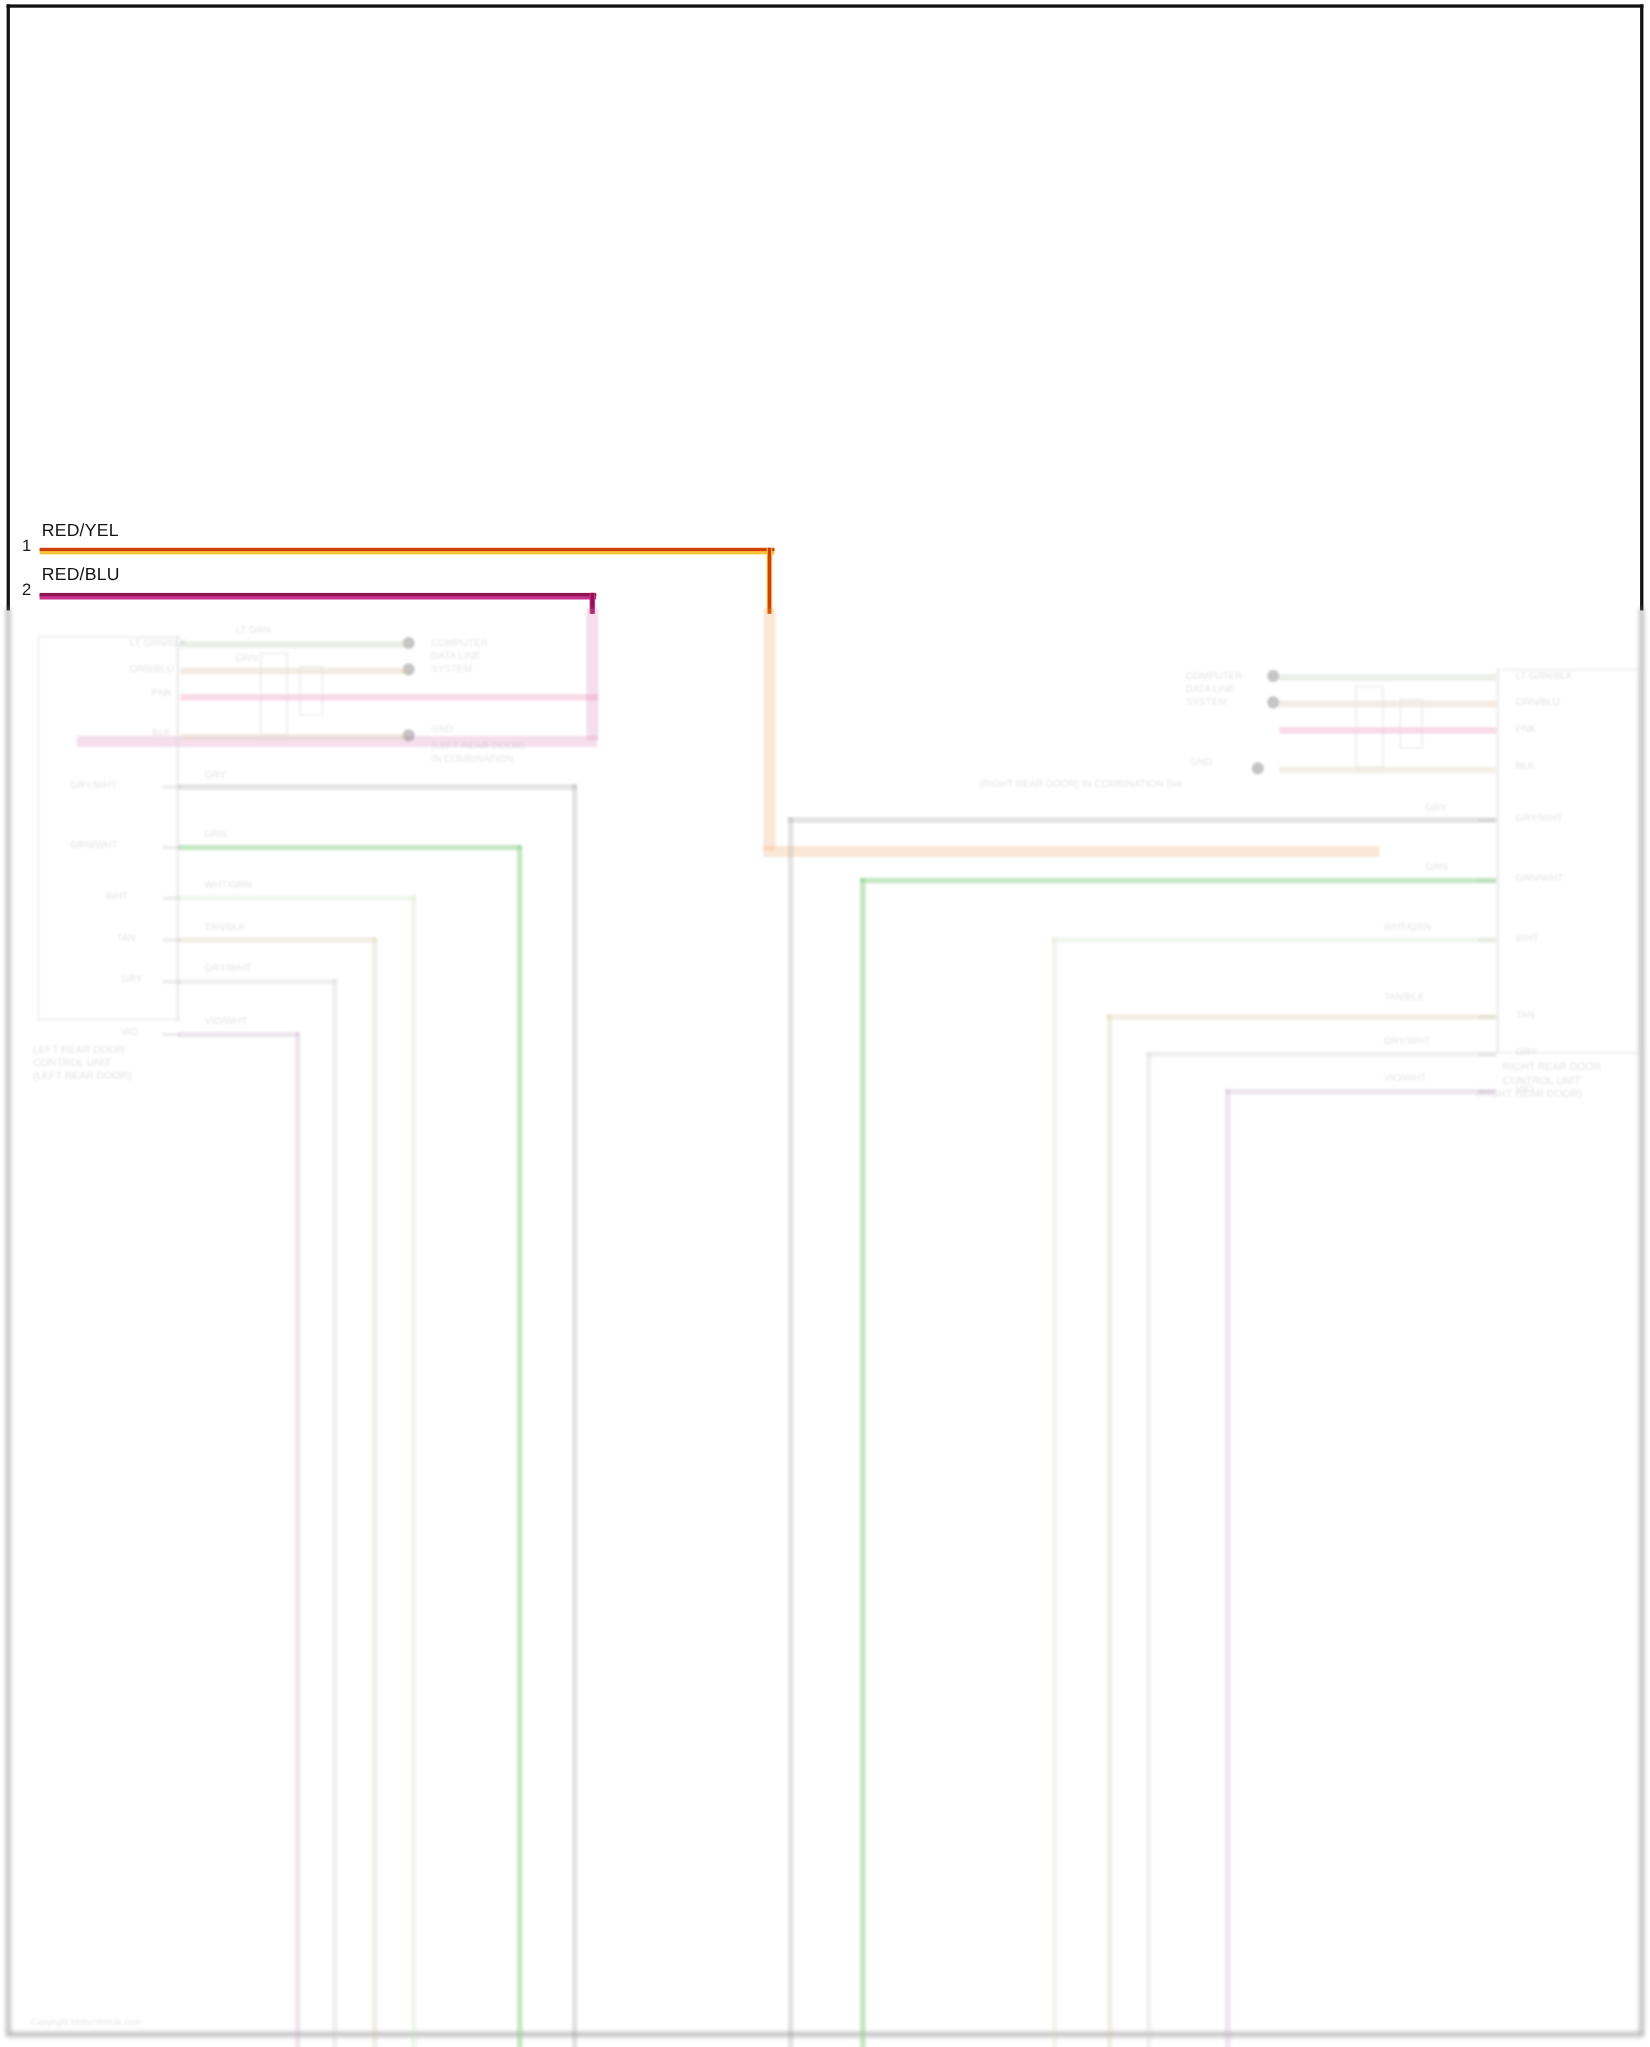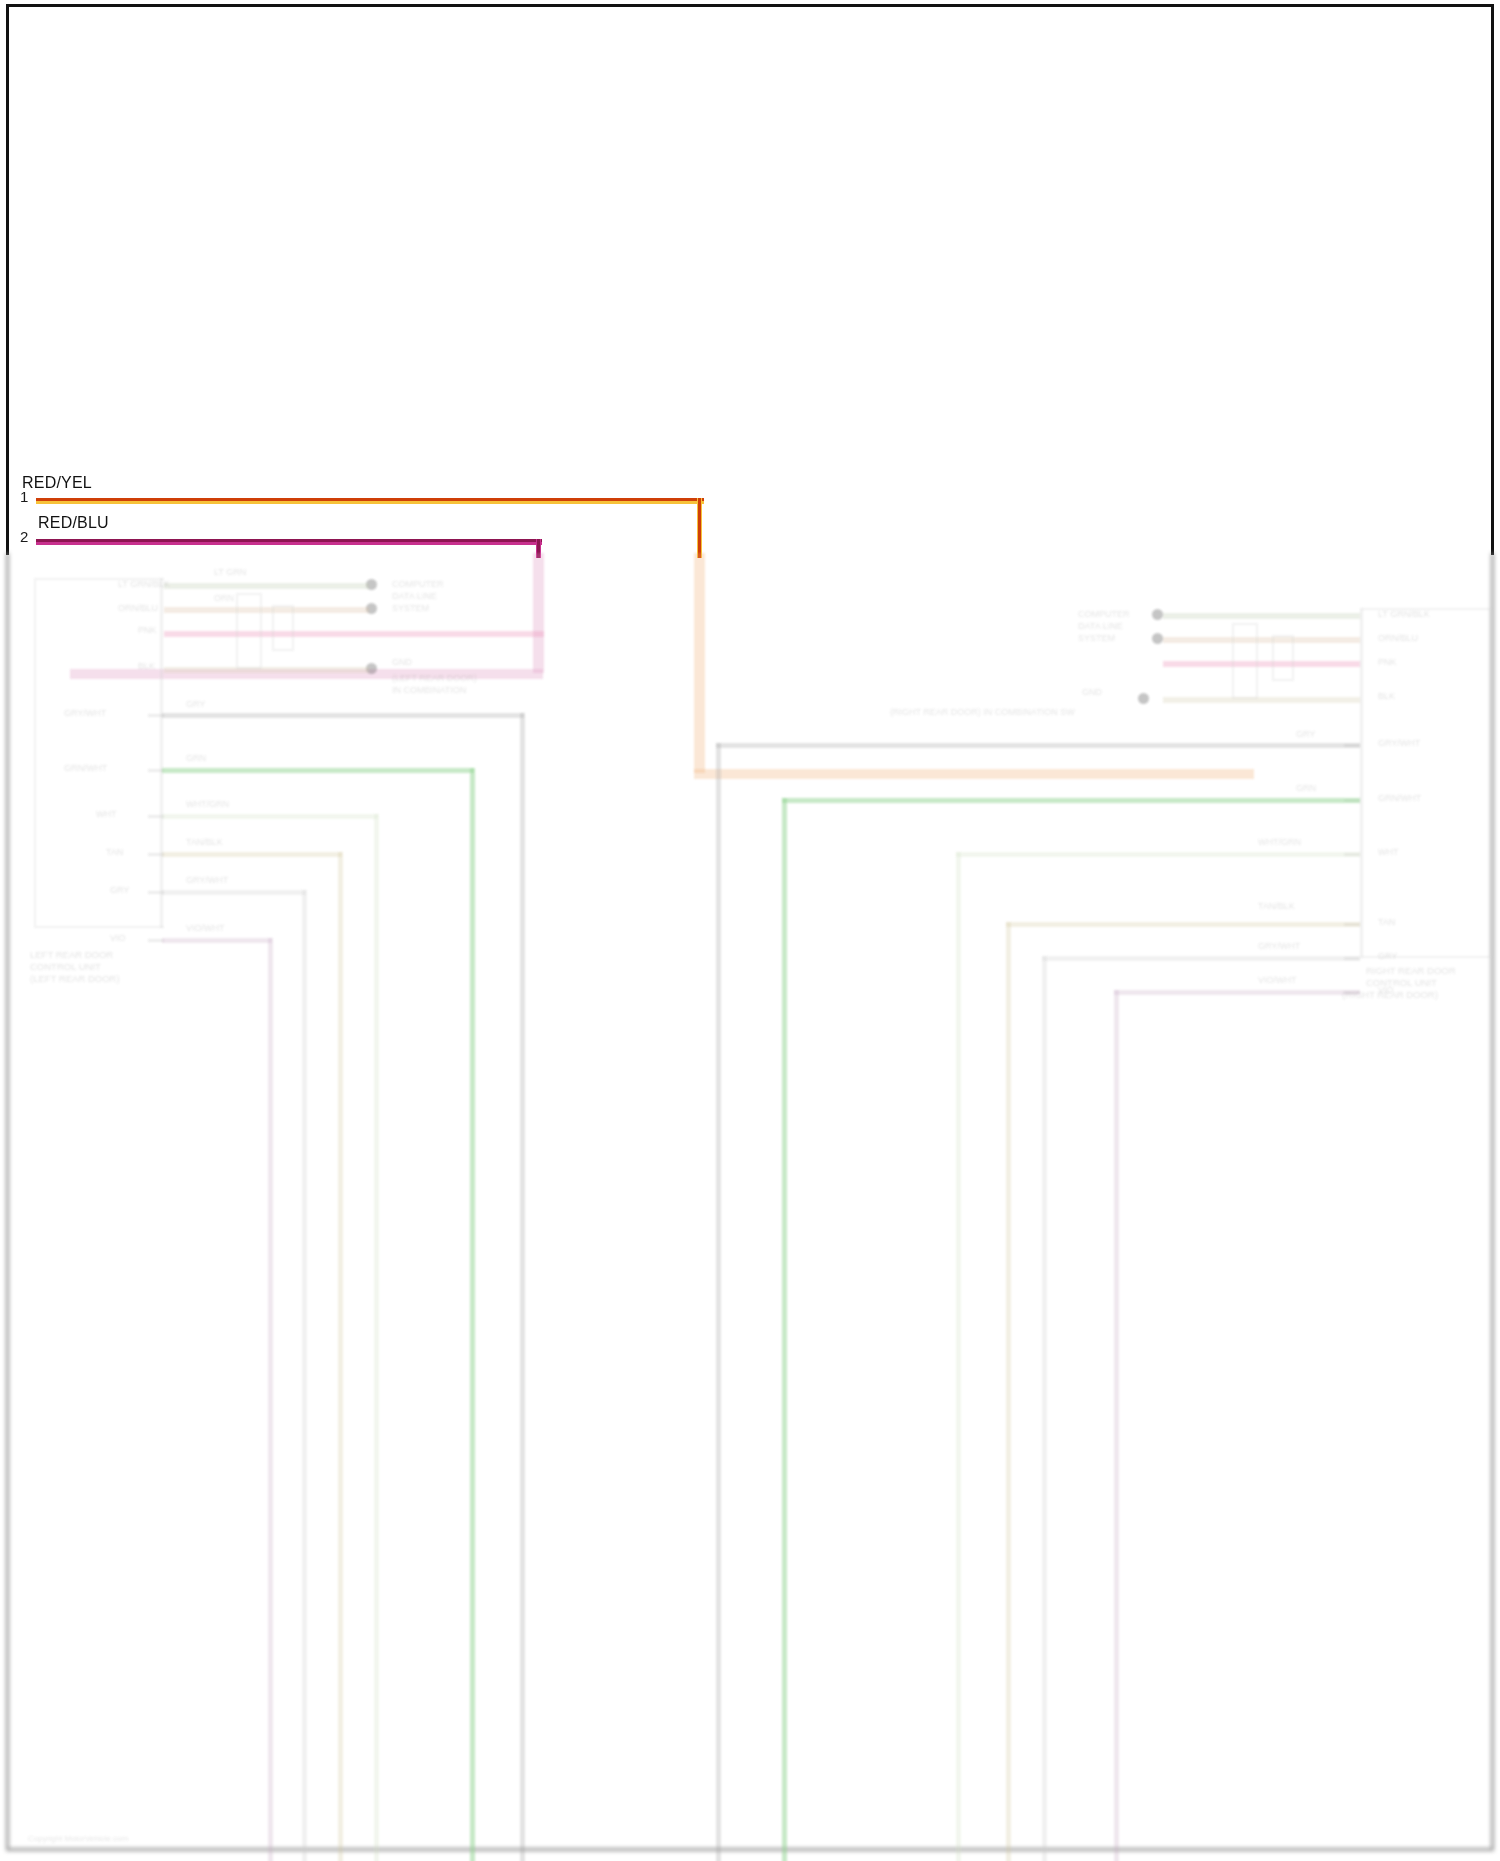--- a/index.html
+++ b/index.html
@@ -40,21 +40,21 @@
 </head>
 <body>
 
 <div id="page">
 
   <div id="frame-sharp"></div>
   <div id="frame-blur"></div>
 
   <div>
     <span class="pinnum" style="left:20px;top:488px;">1</span>
-    <span class="wirename" style="left:22px;top:474px;">RED/YEL</span>
+    <span class="wirename" style="left:38px;top:474px;">RED/YEL</span>
 
     <div class="hwire" style="left:36px;top:499px;width:668px;background:#f7c23a;height:5px;"></div>
     <div class="hwire" style="left:36px;top:498px;width:668px;background:#cf3f08;height:3px;"></div>
     <div class="vwire" style="left:697px;top:498px;height:60px;background:#f7c23a;width:5px;"></div>
     <div class="vwire" style="left:698px;top:498px;height:60px;background:#cf3f08;width:3px;"></div>
   </div>
 
   <div>
     <span class="pinnum" style="left:20px;top:528px;">2</span>
     <span class="wirename" style="left:38px;top:514px;">RED/BLU</span>

